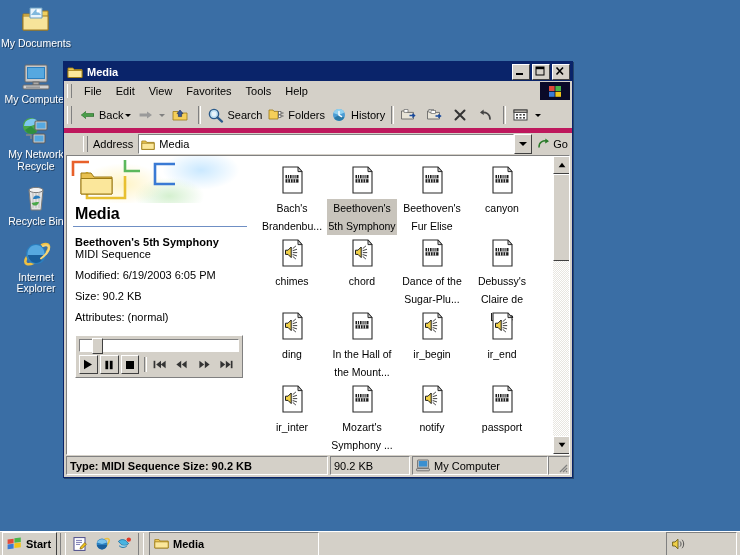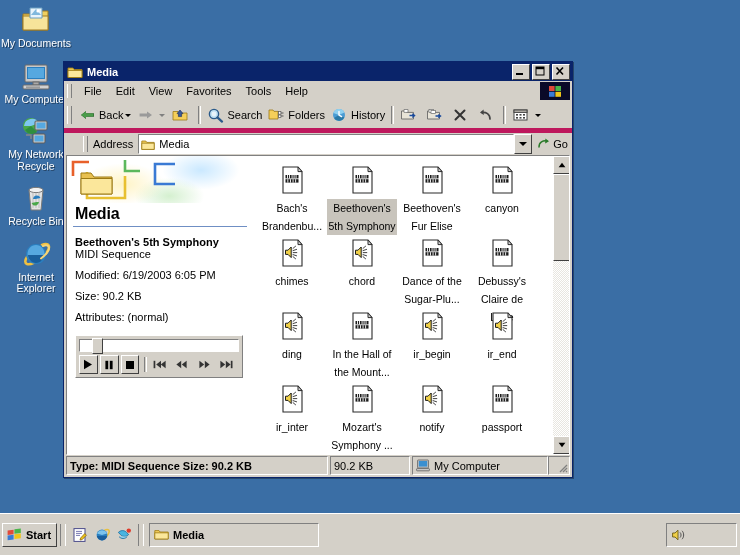--- a/index.html
+++ b/index.html
@@ -322,21 +322,21 @@
     overflow: hidden; white-space: nowrap;
   }
   #sb-main { flex: 1 1 auto; font-weight: bold; }
   #sb-size { flex: 0 0 72px; margin-left: 2px; }
   #sb-zone { flex: 0 0 128px; margin-left: 2px; }
   #sb-grip { flex: 0 0 14px; position: relative; }
 
   
   #taskbar {
     position: absolute; left: 0; bottom: 0;
-    width: 740px; height: 42px;
+    width: 740px; height: 24px;
     background: #d4d0c8;
     border-top: 1px solid #ffffff;
     display: flex; align-items: center;
     padding: 0 1px;
     box-sizing: border-box;
   }
   #start-btn {
     height: 22px;
     display: flex; align-items: center;
     background: #d4d0c8;

